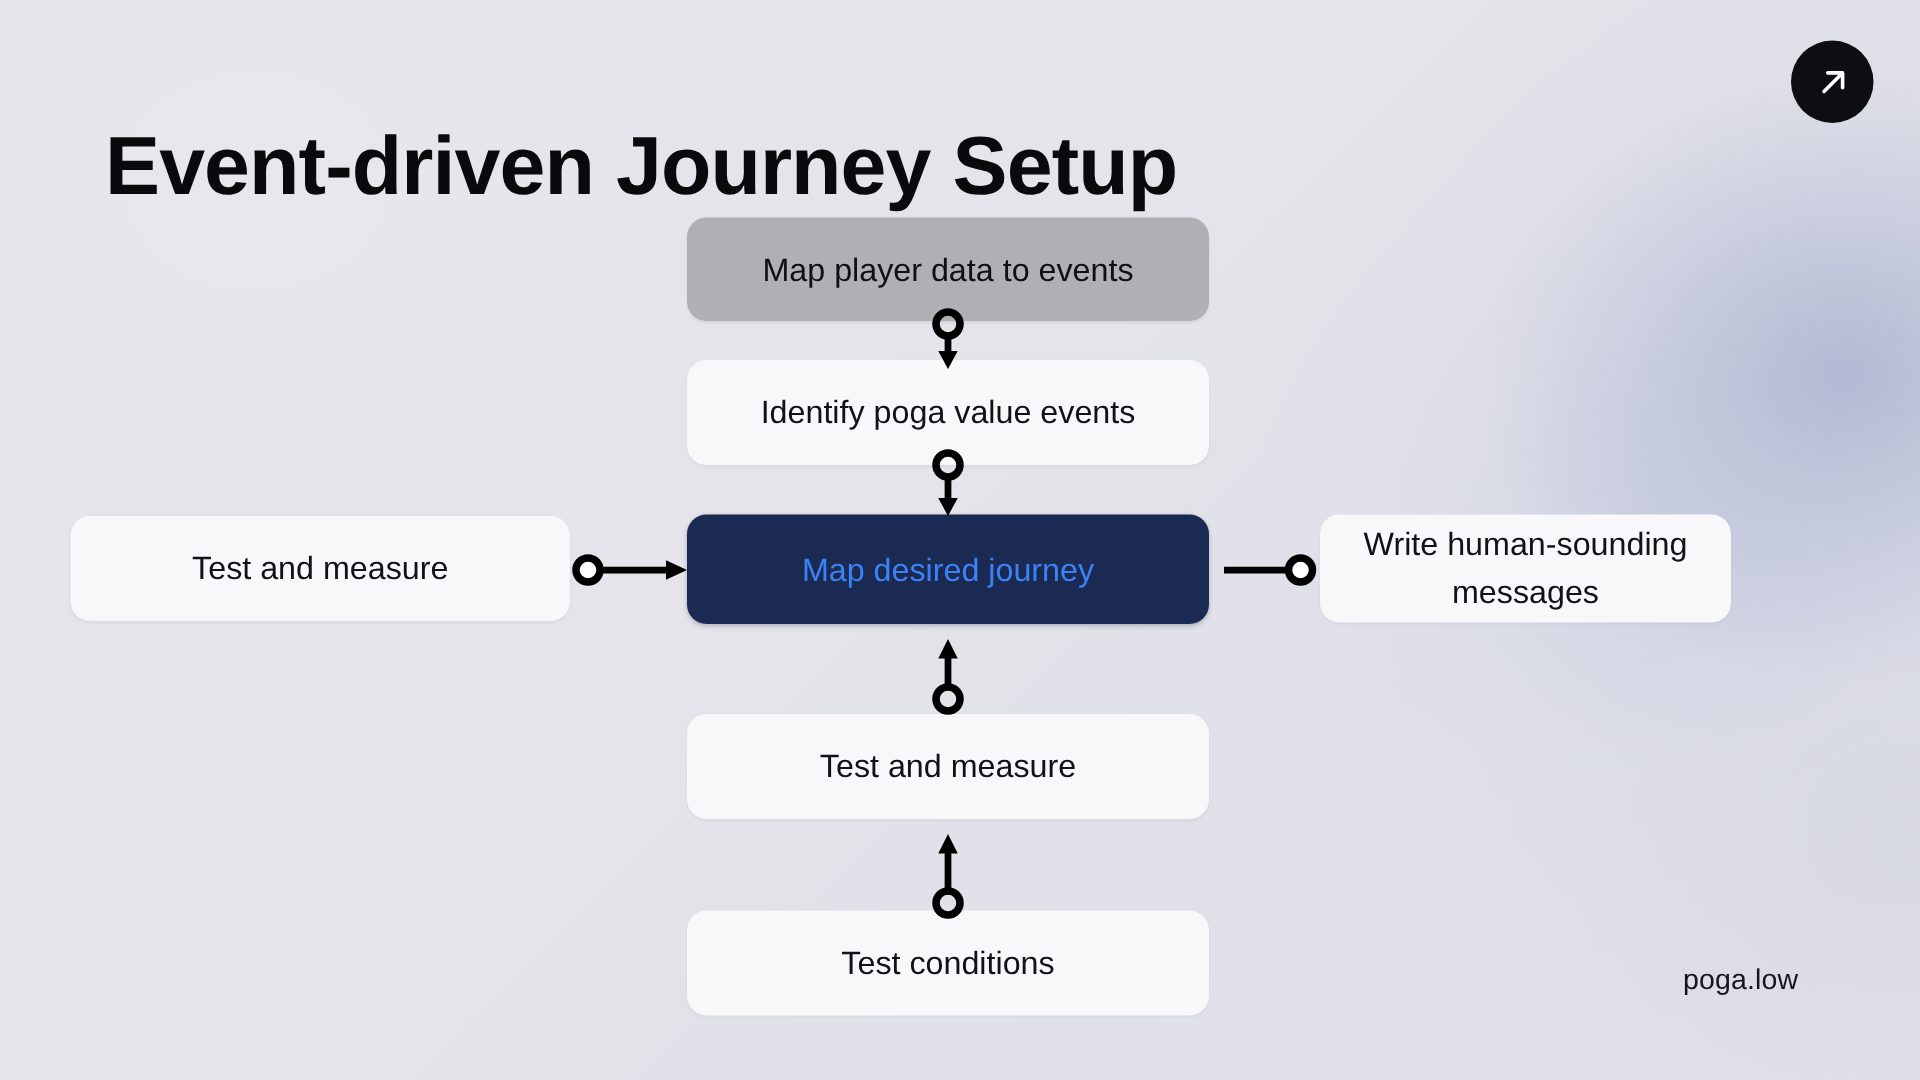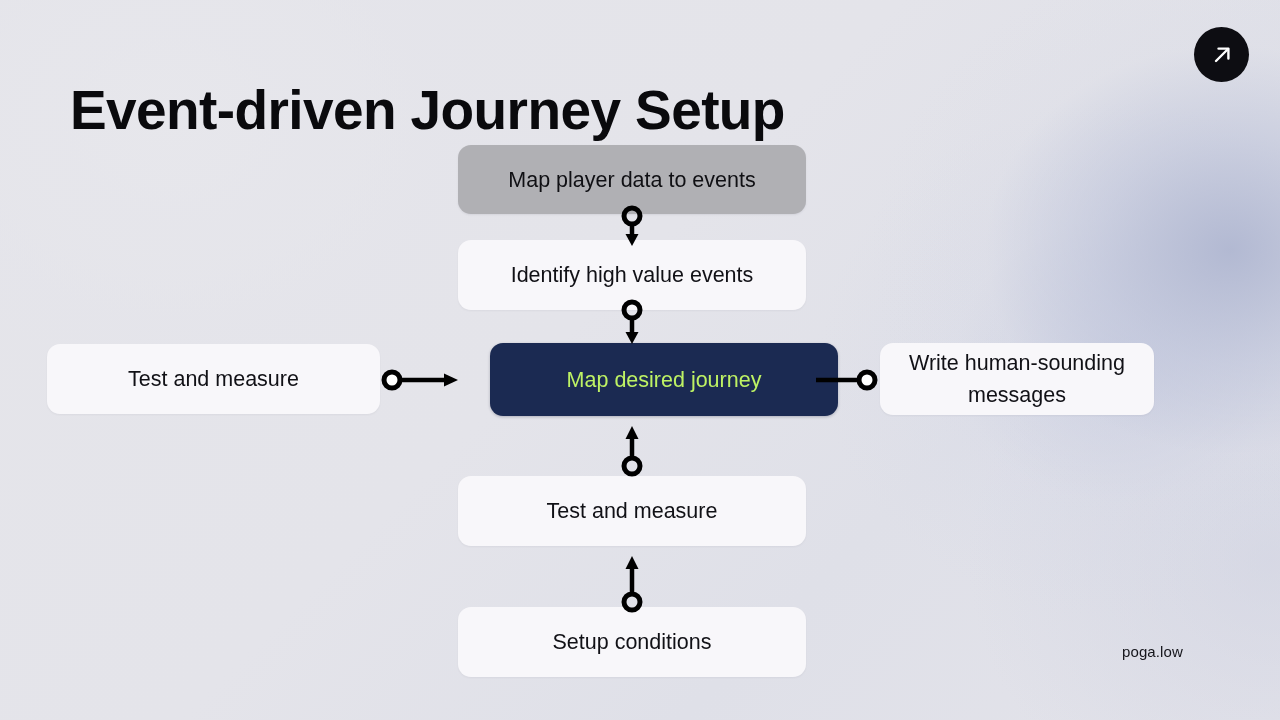--- a/index.html
+++ b/index.html
@@ -52,21 +52,21 @@
     align-items: center;
     justify-content: center;
   }
   #corner-badge svg { display: block; }
 
   
   #watermark {
     position: absolute;
     left: 1122px;
     top: 643px;
-    font-size: 15px;
+    font-size: 19px;
     color: #15151b;
     letter-spacing: 0.1px;
   }
 
   
   .node {
     position: absolute;
     box-sizing: border-box;
     border-radius: 13px;
     display: flex;
@@ -82,23 +82,22 @@
     background: #f8f7fa;
     box-shadow: 0 1px 2px rgba(80,80,100,0.07);
   }
   .node.muted {
     background: #b0b0b4;
     color: #101014;
     box-shadow: 0 1px 2px rgba(80,80,100,0.10);
   }
   .node.accent {
     background: #1b2a52;
-    color: #bef264;
+    color: #3b82f6;
     box-shadow: 0 1px 3px rgba(20,25,50,0.25);
-    margin-left: 32px;
   }
 
   #node-map-player   { left: 458px; top: 145px; width: 348px; height: 69px; }
   #node-identify     { left: 458px; top: 240px; width: 348px; height: 70px; }
   #node-center       { left: 458px; top: 343px; width: 348px; height: 73px; }
   #node-left         { left: 47px;  top: 344px; width: 333px; height: 70px; }
   #node-right        { left: 880px; top: 343px; width: 274px; height: 72px; }
   #node-test-bottom  { left: 458px; top: 476px; width: 348px; height: 70px; }
   #node-exit         { left: 458px; top: 607px; width: 348px; height: 70px; }
 
@@ -126,31 +125,31 @@
     <span>
       <svg width="28" height="28" viewBox="0 0 28 28" fill="none">
         <path d="M8 20 L20 8" stroke="#ffffff" stroke-width="2.4" stroke-linecap="round"></path>
         <path d="M10.5 7.6 L20.4 7.6 L20.4 17.5" stroke="#ffffff" stroke-width="2.4" stroke-linecap="round" stroke-linejoin="round" fill="none"></path>
       </svg>
     </span>
   </div>
 
   <div class="node muted" id="node-map-player">Map player data to events</div>
 
-  <div class="node plain" id="node-identify">Identify high value events</div>
+  <div class="node plain" id="node-identify">Identify poga value events</div>
 
   <div class="node accent" id="node-center">Map desired journey</div>
 
   <div class="node plain" id="node-left">Test and measure</div>
 
   <div class="node plain" id="node-right">Write human-sounding messages</div>
 
   <div class="node plain" id="node-test-bottom">Test and measure</div>
 
-  <div class="node plain" id="node-exit">Setup conditions</div>
+  <div class="node plain" id="node-exit">Test conditions</div>
 
   <div class="connector" id="conn-top-1">
     <svg width="56" height="44" viewBox="0 0 56 44">
       <line x1="28" y1="17" x2="28" y2="32" stroke="#000" stroke-width="4.5"></line>
       <circle cx="28" cy="11" r="8" fill="none" stroke="#000" stroke-width="5"></circle>
       <path d="M28 41 L21.5 29 L34.5 29 Z" fill="#000"></path>
     </svg>
   </div>
 
   <div class="connector" id="conn-top-2">

